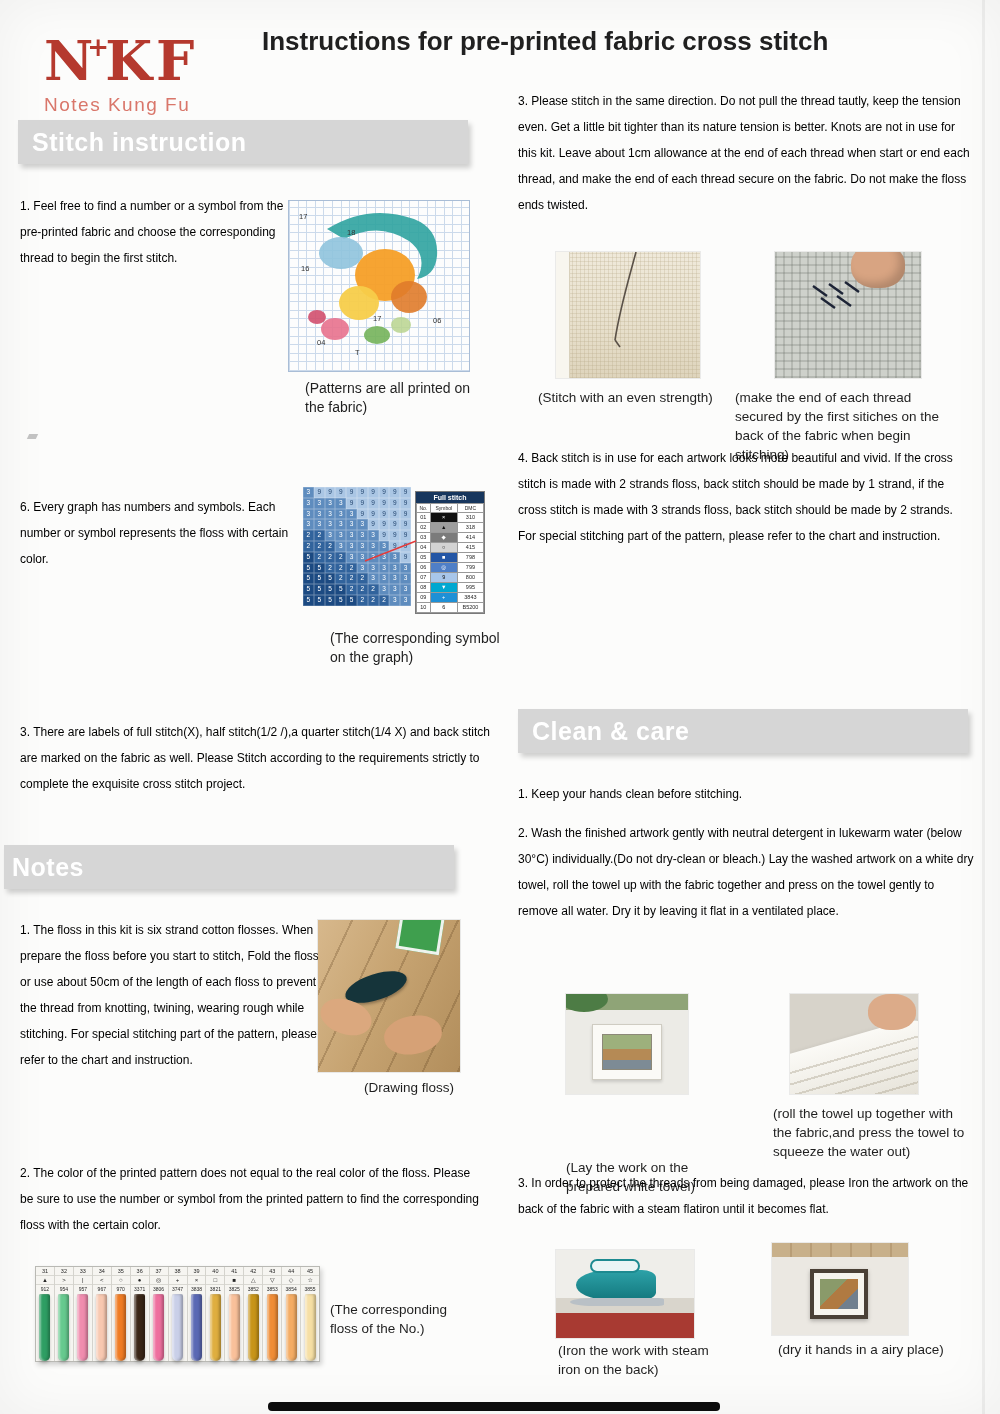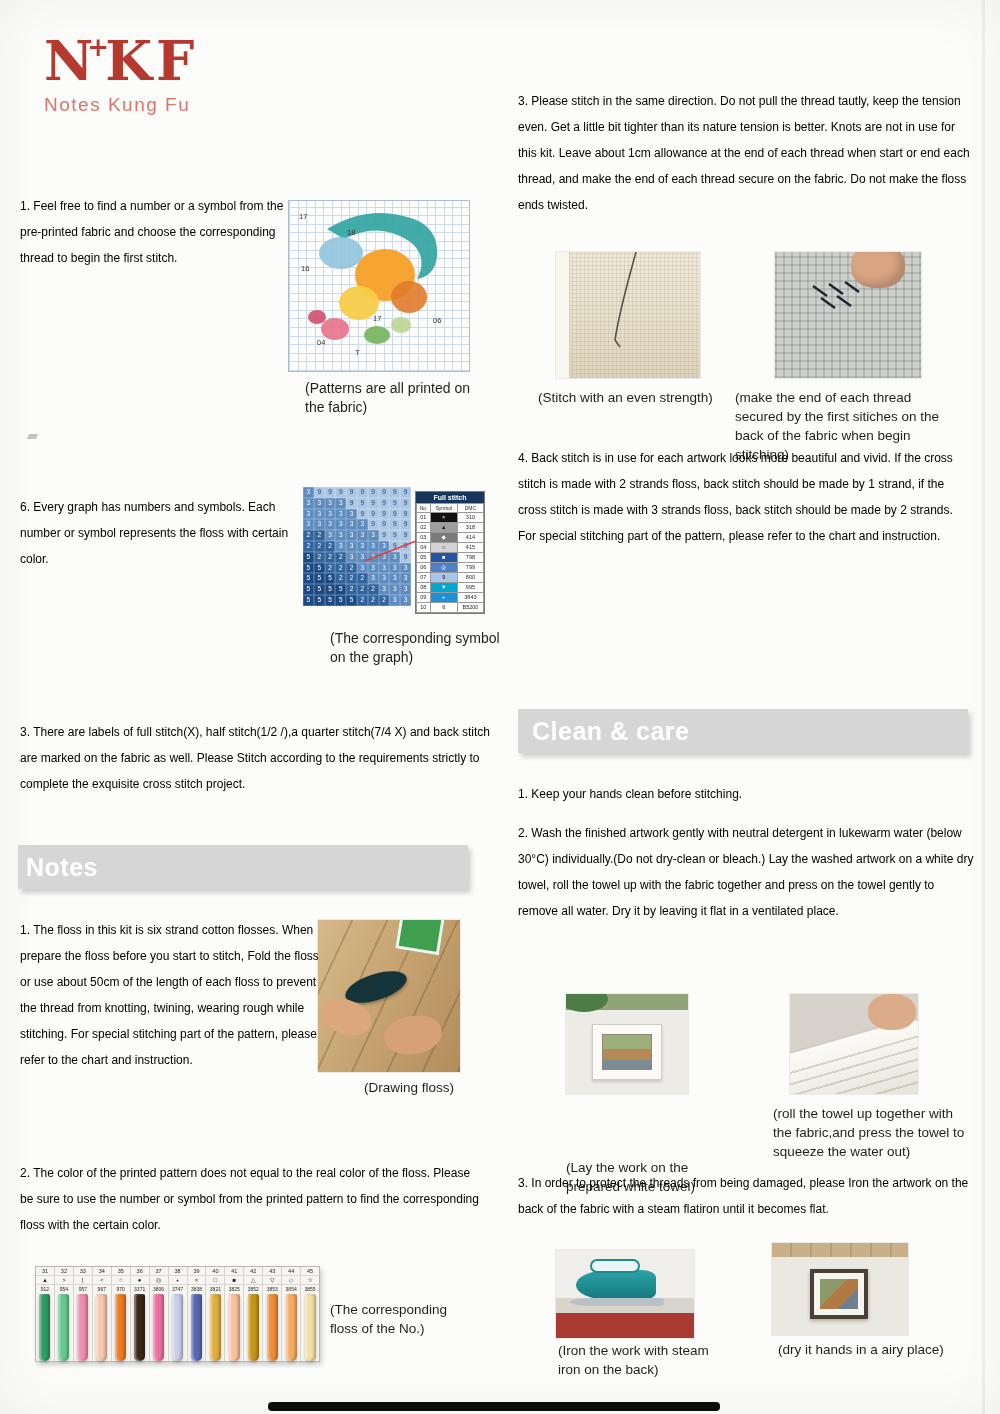--- a/index.html
+++ b/index.html
@@ -32,21 +32,21 @@
     background:
       repeating-linear-gradient(0deg, #ccdaeb 0 1px, transparent 1px 8.6px),
       repeating-linear-gradient(90deg, #ccdaeb 0 1px, transparent 1px 8.6px),
       #fdfdfd;
     border: 1px solid #a9bdd6; }
   .s1-cap   { left: 305px; top: 379px; width: 165px; font-size: 14px; }
   .s2-text  { left: 20px;  top: 494px; width: 286px; }
   .img-graph { left: 303px; top: 483px; width: 182px; height: 142px; }
   .s2-cap   { left: 330px; top: 629px; width: 180px; font-size: 14px; }
   .s3-text  { left: 20px;  top: 719px; width: 470px; }
-  .banner-notes { left: 18px; top: 845px; width: 450px; padding-left: 8px; }
+  .banner-notes { left: 4px; top: 845px; width: 450px; padding-left: 8px; }
   .n1-text  { left: 20px;  top: 917px; width: 302px; }
   .p-draw   { left: 318px; top: 920px; width: 142px; height: 152px; }
   .n1-cap   { left: 364px; top: 1078px; width: 130px; }
   .n2-text  { left: 20px;  top: 1160px; width: 462px; }
   .img-flossbar { left: 35px; top: 1266px; width: 285px; height: 96px; background:#f6f5f1; border:1px solid #b9b9b4; box-shadow: 2px 3px 5px rgba(0,0,0,0.18); }
   .n2-cap   { left: 330px; top: 1300px; width: 145px; }
   .r3-text  { left: 518px; top: 88px;  width: 456px; }
   .p-stitch1 { left: 556px; top: 252px; width: 144px; height: 126px; }
   .p-stitch2 { left: 775px; top: 252px; width: 146px; height: 126px; }
   .r3-cap1  { left: 538px; top: 388px; width: 185px; }
@@ -128,21 +128,23 @@
 </style>
 </head>
 <body>
 
 <div class="page">
 
   <div class="logo">
     <div class="logo-letters"><span>N</span><span class="logo-plus">+</span><span>KF</span></div>
     <div class="logo-sub">Notes Kung Fu</div>
   </div>
-
+  <div class="title abs">Instructions for pre-printed fabric cross stitch</div>
+
+  <div class="banner banner-stitch">Stitch instruction</div>
 
   <p class="txt abs s1-text">1. Feel free to find a number or a symbol from the pre-printed fabric and choose the corresponding thread to begin the first stitch.</p>
 
   <div class="abs img-pattern">
     <svg width="180" height="170" viewBox="0 0 180 170">
       <path d="M38 28 Q80 2 125 18 Q150 28 148 55 Q146 75 128 78 Q140 55 120 40 Q90 20 55 38 Z" fill="#2fa3a0" opacity="0.9"></path>
       <ellipse cx="52" cy="52" rx="22" ry="16" fill="#8fc3dd" opacity="0.9"></ellipse>
       <ellipse cx="96" cy="74" rx="30" ry="26" fill="#f59f27" opacity="0.95"></ellipse>
       <ellipse cx="120" cy="96" rx="18" ry="16" fill="#e07b2a" opacity="0.9"></ellipse>
       <ellipse cx="70" cy="102" rx="20" ry="17" fill="#f7ce4a" opacity="0.95"></ellipse>
@@ -339,21 +341,21 @@
             </tr>
           </tbody>
       </table>
     </div>
     <svg class="redline" width="182" height="142">
       <line x1="62" y1="78" x2="113" y2="58" stroke="#e23b3b" stroke-width="1.5"></line>
     </svg>
   </div>
   <div class="caption abs s2-cap">(The corresponding symbol on the graph)</div>
 
-  <p class="txt abs s3-text">3. There are labels of full stitch(X), half stitch(1/2 /),a quarter stitch(7/4 X) and back stitch are marked on the fabric as well. Please Stitch according to the requirements strictly to complete the exquisite cross stitch project.</p>
+  <p class="txt abs s3-text">3. There are labels of full stitch(X), half stitch(1/2 /),a quarter stitch(1/4 X) and back stitch are marked on the fabric as well. Please Stitch according to the requirements strictly to complete the exquisite cross stitch project.</p>
 
   <div class="banner banner-notes">Notes</div>
 
   <p class="txt abs n1-text">1. The floss in this kit is six strand cotton flosses. When prepare the floss before you start to stitch, Fold the floss or use about 50cm of the length of each floss to prevent the thread from knotting, twining, wearing rough while stitching. For special stitching part of the pattern, please refer to the chart and instruction.</p>
 
   <div class="photo p-draw">
     <div class="planks"></div>
     <div class="card"></div>
     <div class="floss"></div>
     <div class="hand1"></div>

